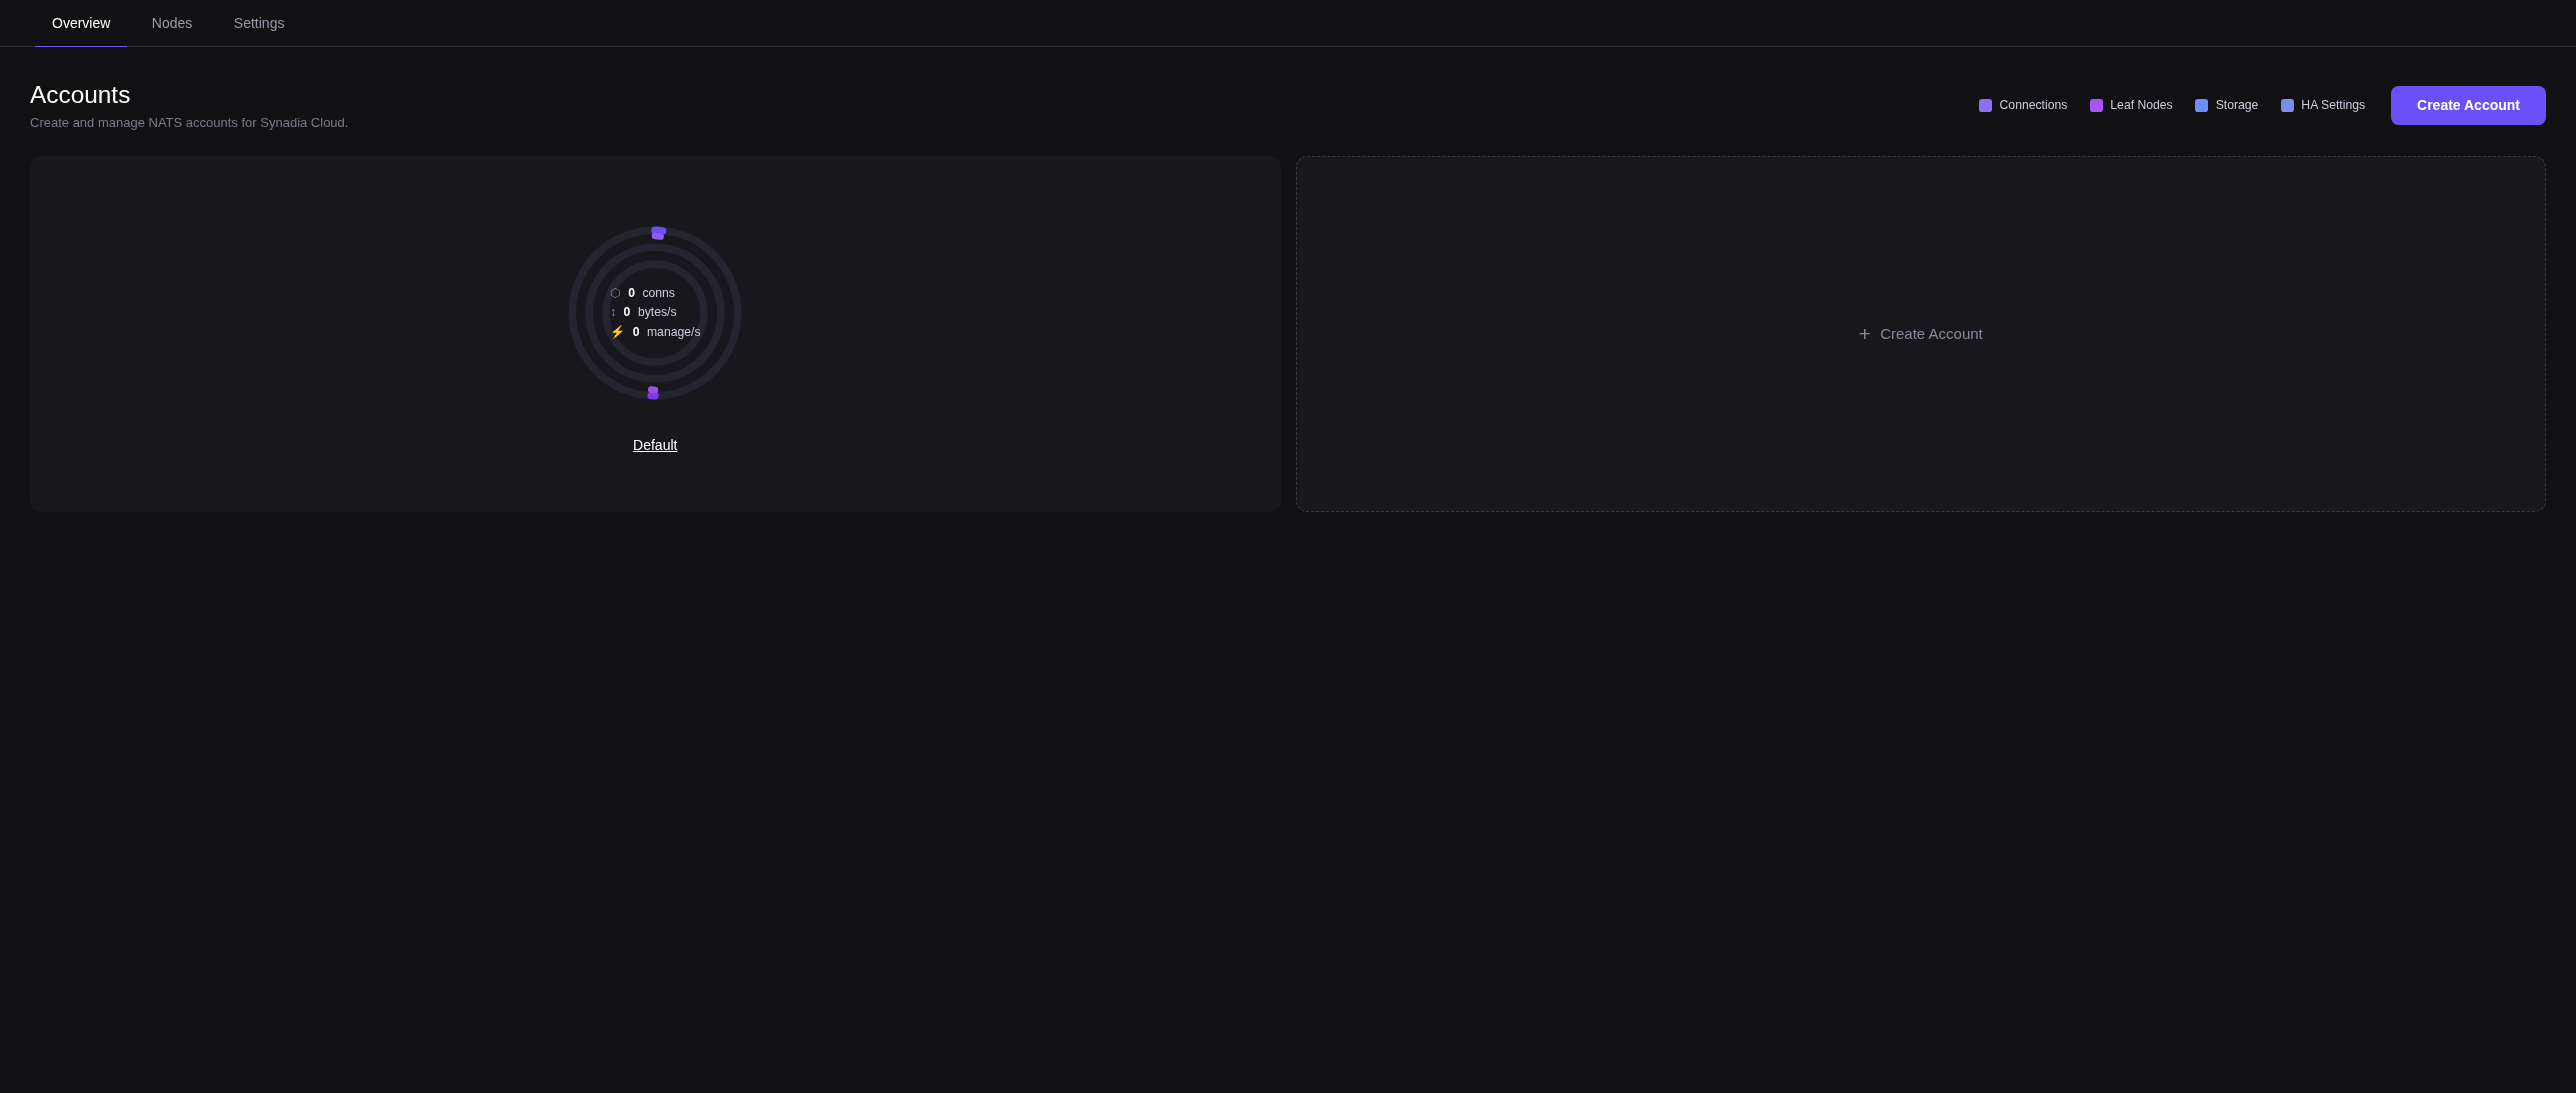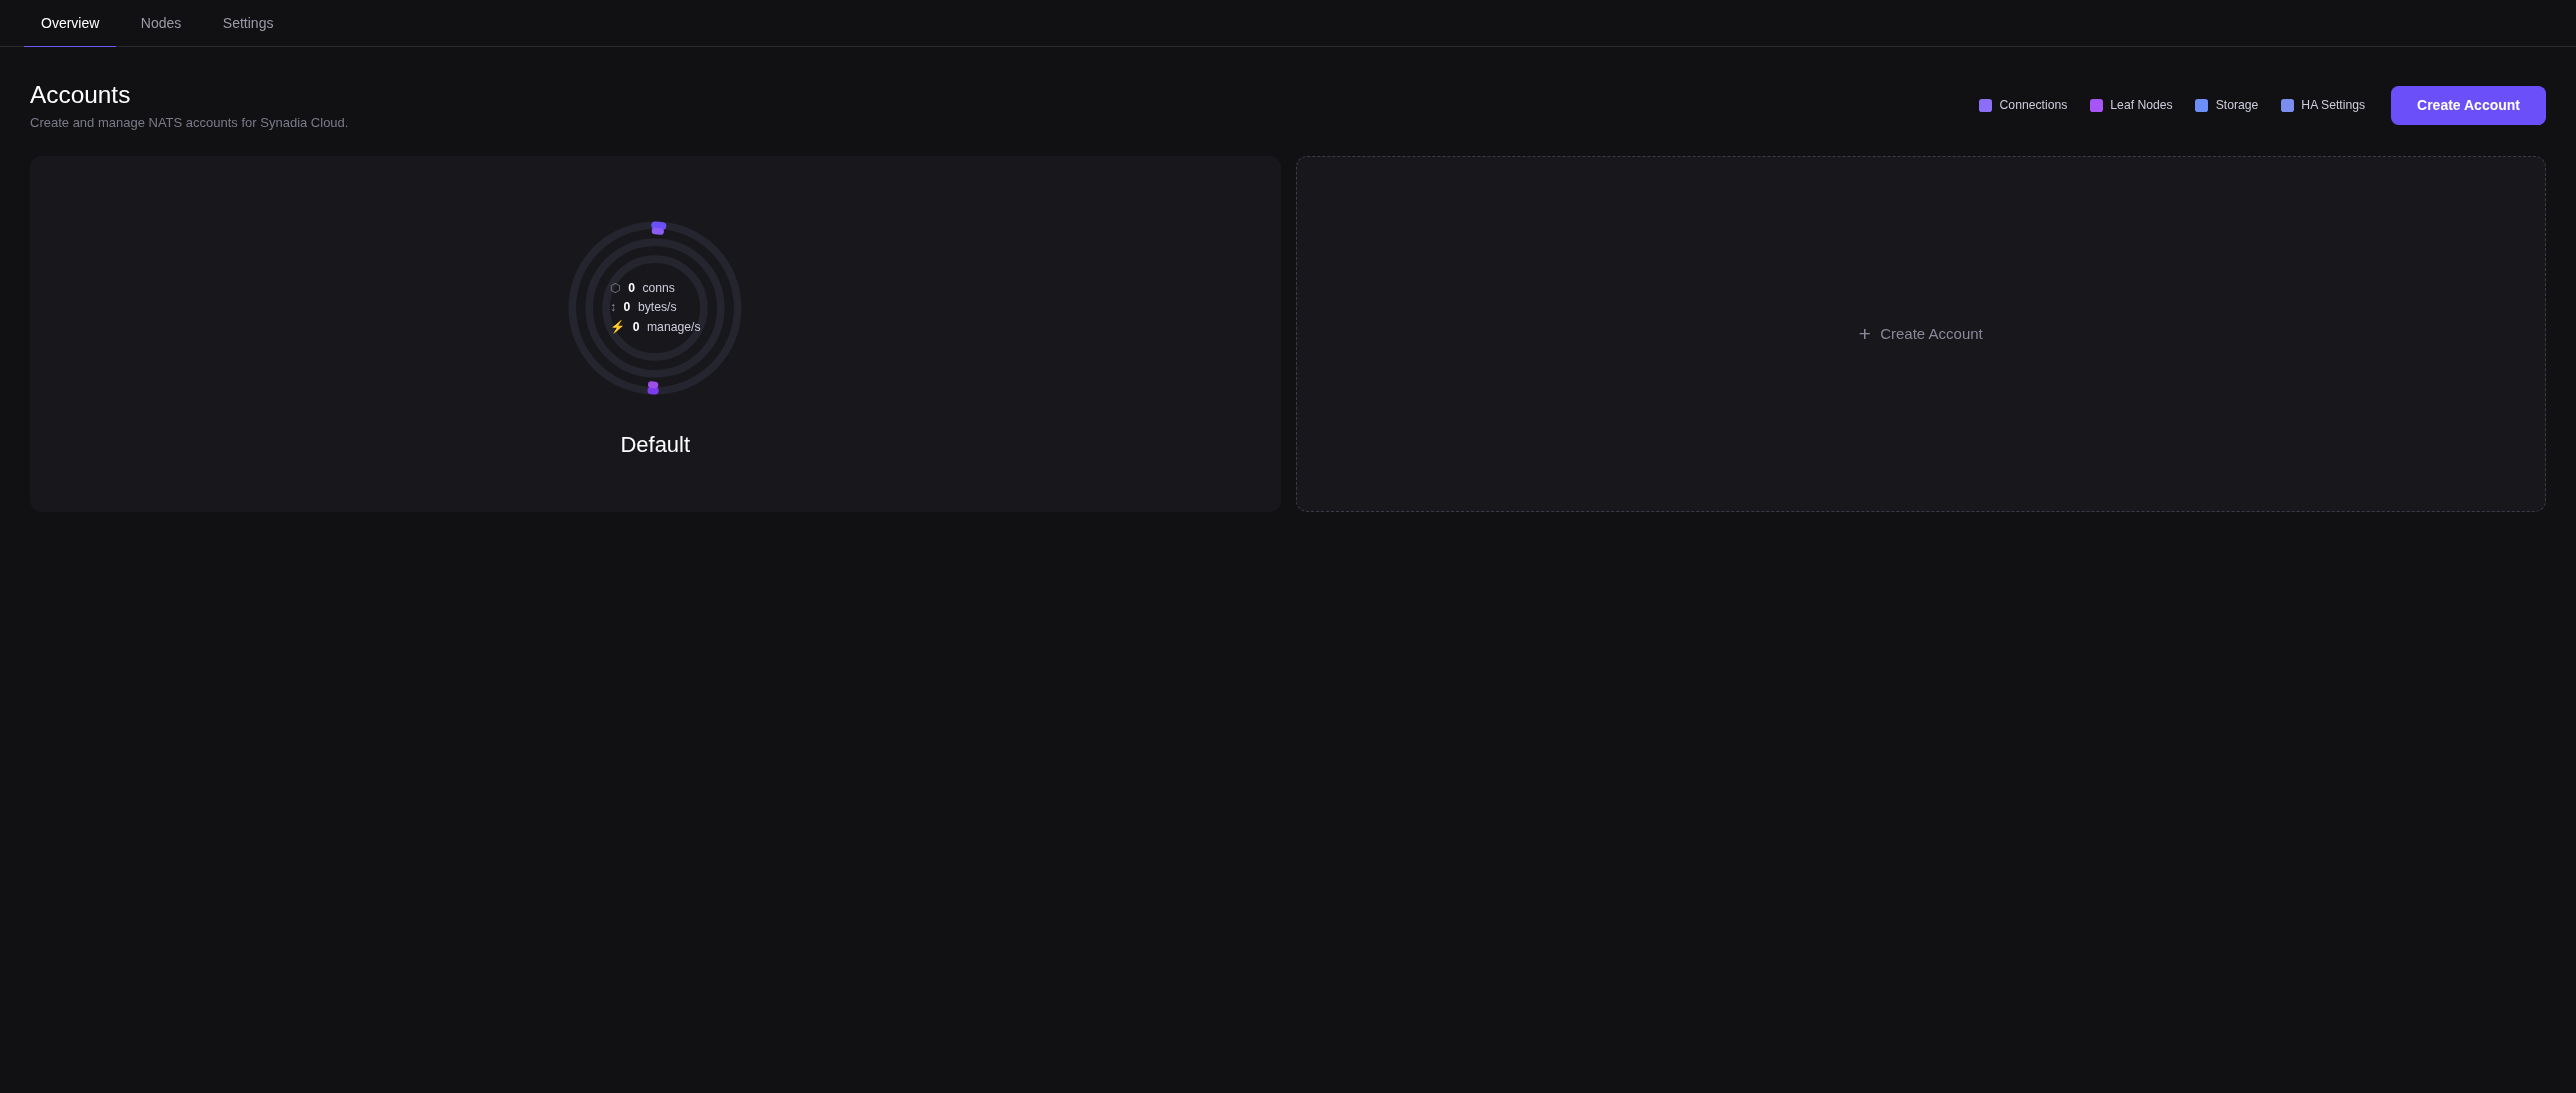--- a/index.html
+++ b/index.html
@@ -7,21 +7,21 @@
       background: #111113;
       color: #ffffff;
       font-family: -apple-system, BlinkMacSystemFont, 'Segoe UI', sans-serif;
       min-height: 100vh;
     }
 
     
     .tabs {
       display: flex;
       align-items: flex-end;
-      padding: 0 24px;
+      padding: 0 35px;
       border-bottom: 0.9px solid #2a2a2e;
       gap: 7.5px;
     }
     .tab {
       padding: 15px 17px;
       font-size: 14px;
       color: #9a9aaa;
       cursor: pointer;
       border-bottom: 1.9px solid transparent;
       margin-bottom: -0.9px;
@@ -138,24 +138,25 @@
     }
     .donut-stat .stat-icon {
       color: #888899;
       font-size: 12.2px;
     }
     .donut-stat .stat-value {
       font-weight: 700;
       color: #ffffff;
     }
     .card-label {
-      font-size: 22px;
+      font-size: 14px;
       font-weight: 500;
       color: #ffffff;
       margin-top: 7.5px;
+      text-decoration: underline;
     }
 
     
     .create-card {
       background: #18181c;
       border-radius: 11.3px;
       border: 1.4px dashed #3a3a48;
       min-height: 356px;
       display: flex;
       align-items: center;

